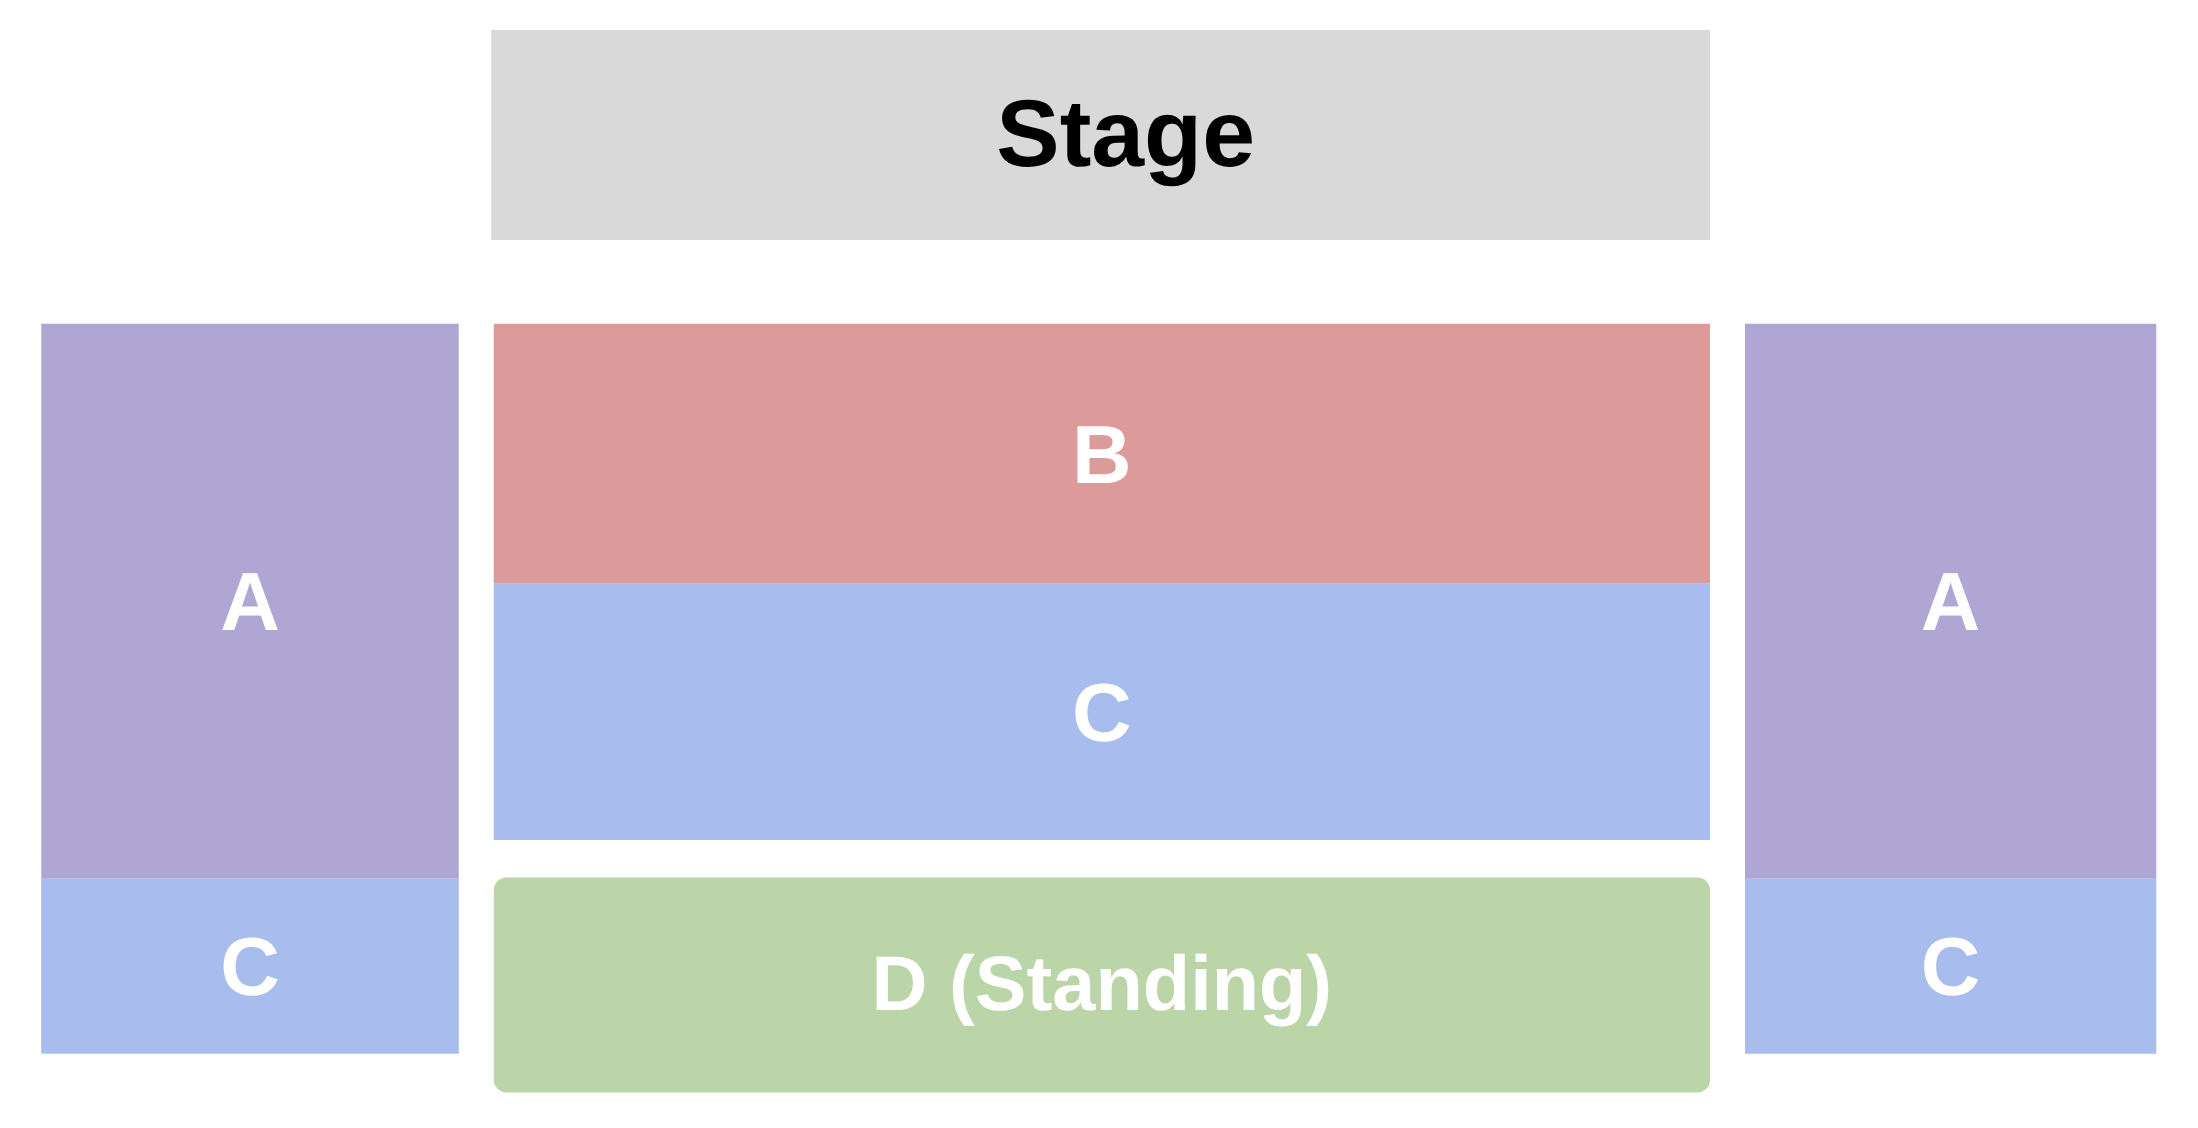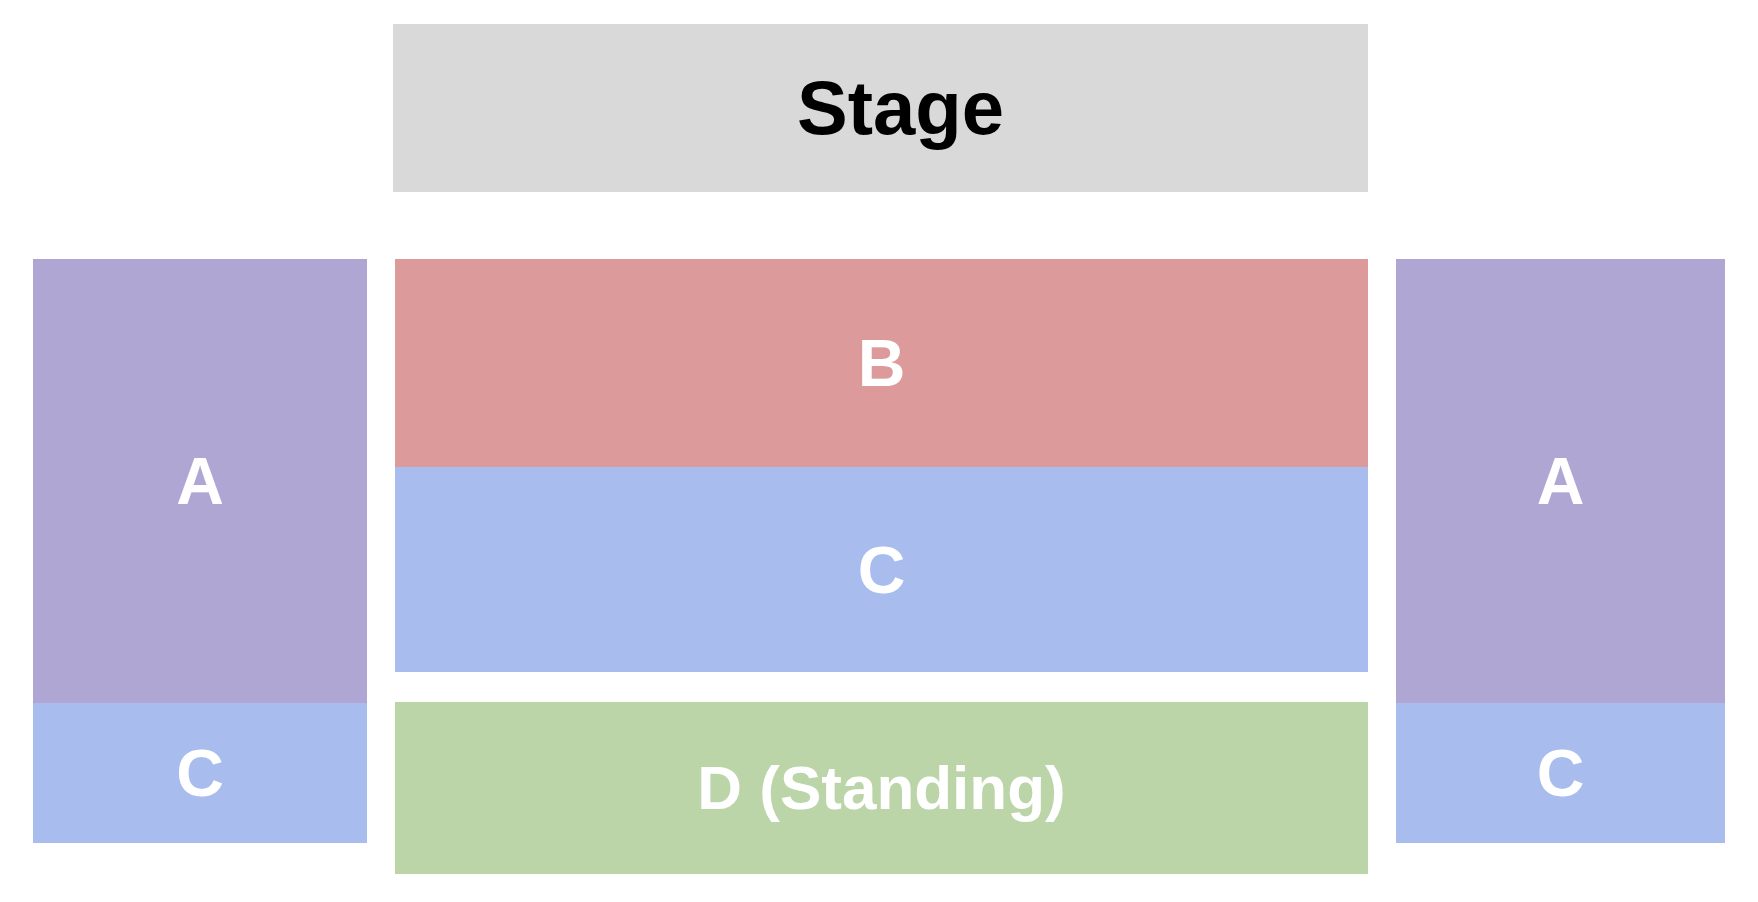--- a/index.html
+++ b/index.html
@@ -75,20 +75,21 @@
     width: 973px;
     height: 205px;
     background: #a8bdee;
   }
   #section-d-center {
     left: 395px;
     top: 702px;
     width: 973px;
     height: 172px;
     background: #bbd5a8;
+    border-radius: 10px;
   }
   
   #section-a-right {
     left: 1396px;
     top: 259px;
     width: 329px;
     height: 444px;
     background: #b0a6d4;
   }
   #section-c-right {

